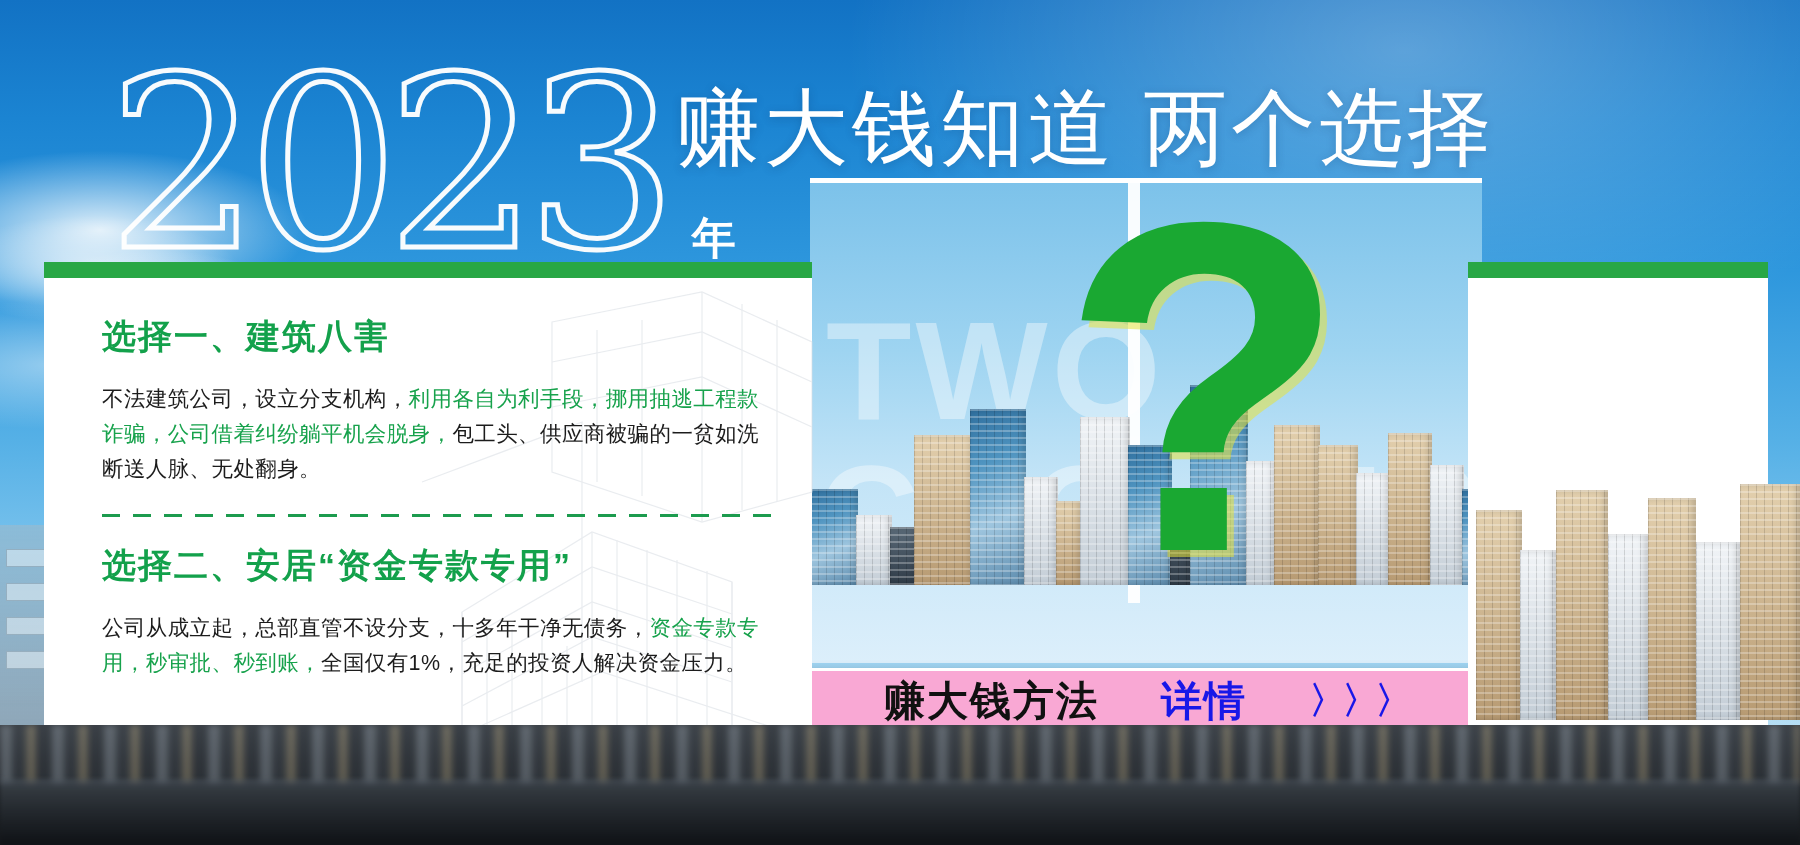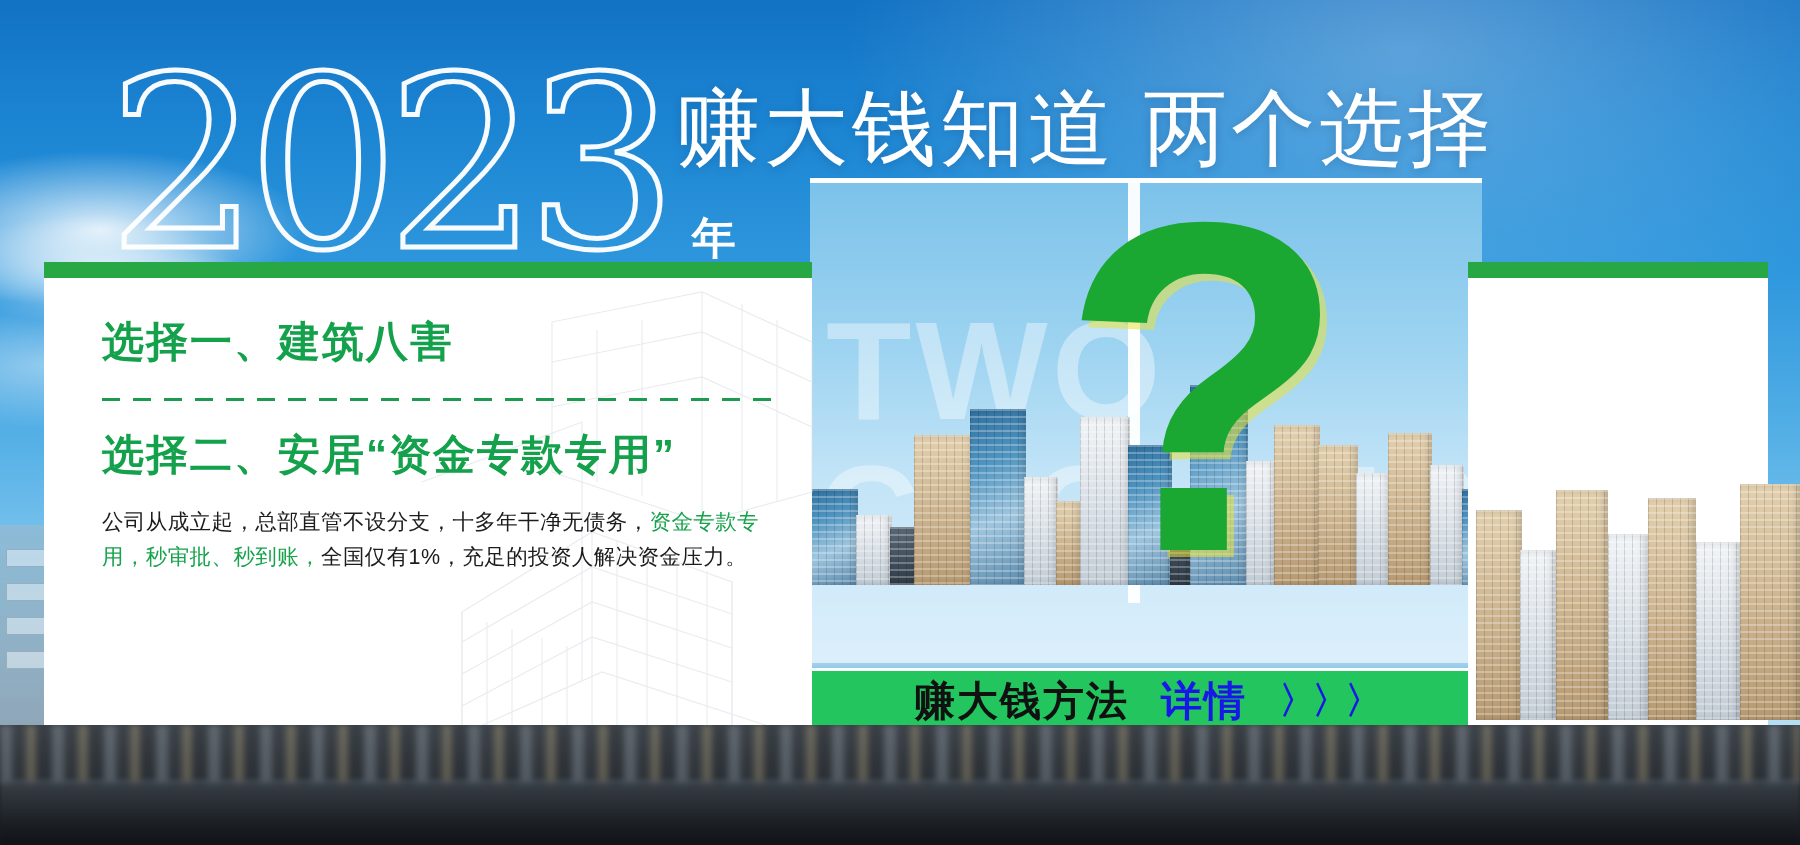--- a/index.html
+++ b/index.html
@@ -186,24 +186,24 @@
   
   .qband {
     position:absolute; left:318px; top:0; width:12px; height:420px;
     background:#ffffff; opacity:.95;
   }
 
   
   .cta {
     position:absolute; left:805px; top:668px;
     width:682px; height:66px;
-    background:#22c55e;
+    background:#f9a8d4;
     border:3px solid #FFFFFF;
     display:flex; align-items:center; justify-content:center;
-    gap:32px;
+    gap:62px;
     box-shadow:0 3px 10px rgba(0,0,0,.25);
   }
   .cta-main {
     font-size:41px; font-weight:700; color:#111111; letter-spacing:2px;
   }
   .cta-detail {
     font-size:41px; font-weight:700; color:#1817E8; letter-spacing:2px;
   }
   .cta-arrows {
     font-size:37px; font-weight:700; color:#1817E8; letter-spacing:-4px;
@@ -223,21 +223,21 @@
   .blueprint {
     position:absolute; right:-10px; top:20px; width:420px; height:500px;
     opacity:.55; pointer-events:none;
   }
   .card-inner {
     position:relative;
     padding:52px 40px 0 58px;
   }
 
   .sec-title {
-    font-size:42px; font-weight:700; color:#13A14B;
+    font-size:34px; font-weight:700; color:#13A14B;
     letter-spacing:2px; margin-bottom:22px;
   }
   .sec-body {
     font-size:21.5px; line-height:1.62; color:#1c1c1c;
     letter-spacing:.4px;
   }
   .sec-body .g { color:#17A24C; }
 
   .divider {
     margin:28px 0 26px 0;
@@ -361,20 +361,23 @@
         <path d="M240 38 L240 214"></path>
         <path d="M20 470 L200 390 L400 455"></path>
         <path d="M20 200 L180 140 L180 400"></path>
       </g>
     </svg>
 
     <div class="card-inner">
 
       <div>
         <div class="sec-title">选择一、建筑八害</div>
+        <div class="sec-body">
+          <span>不法建筑公司，设立分支机构，</span><span class="g">利用各自为利手段，挪用抽逃工程款诈骗，公司借着纠纷躺平机会脱身，</span><span>包工头、供应商被骗的一贫如洗断送人脉、无处翻身。</span>
+        </div>
       </div>
 
       <div class="divider"></div>
 
       <div>
         <div class="sec-title">选择二、安居“资金专款专用”</div>
         <div class="sec-body">
           <span>公司从成立起，总部直管不设分支，十多年干净无债务，</span><span class="g">资金专款专用，秒审批、秒到账，</span><span>全国仅有1%，充足的投资人解决资金压力。</span>
         </div>
       </div>

